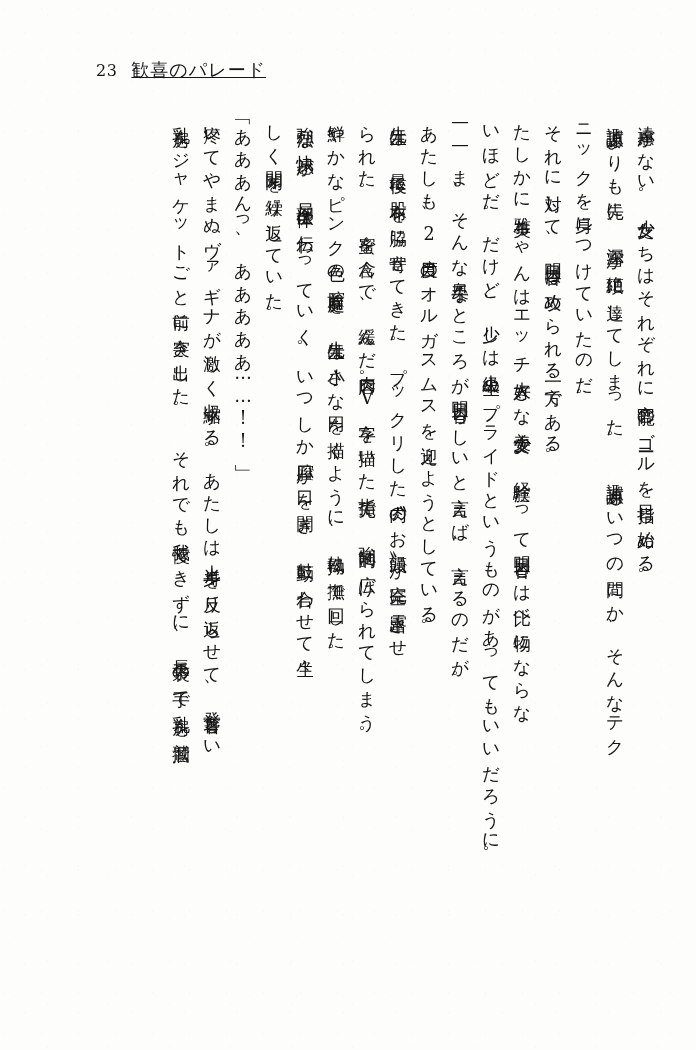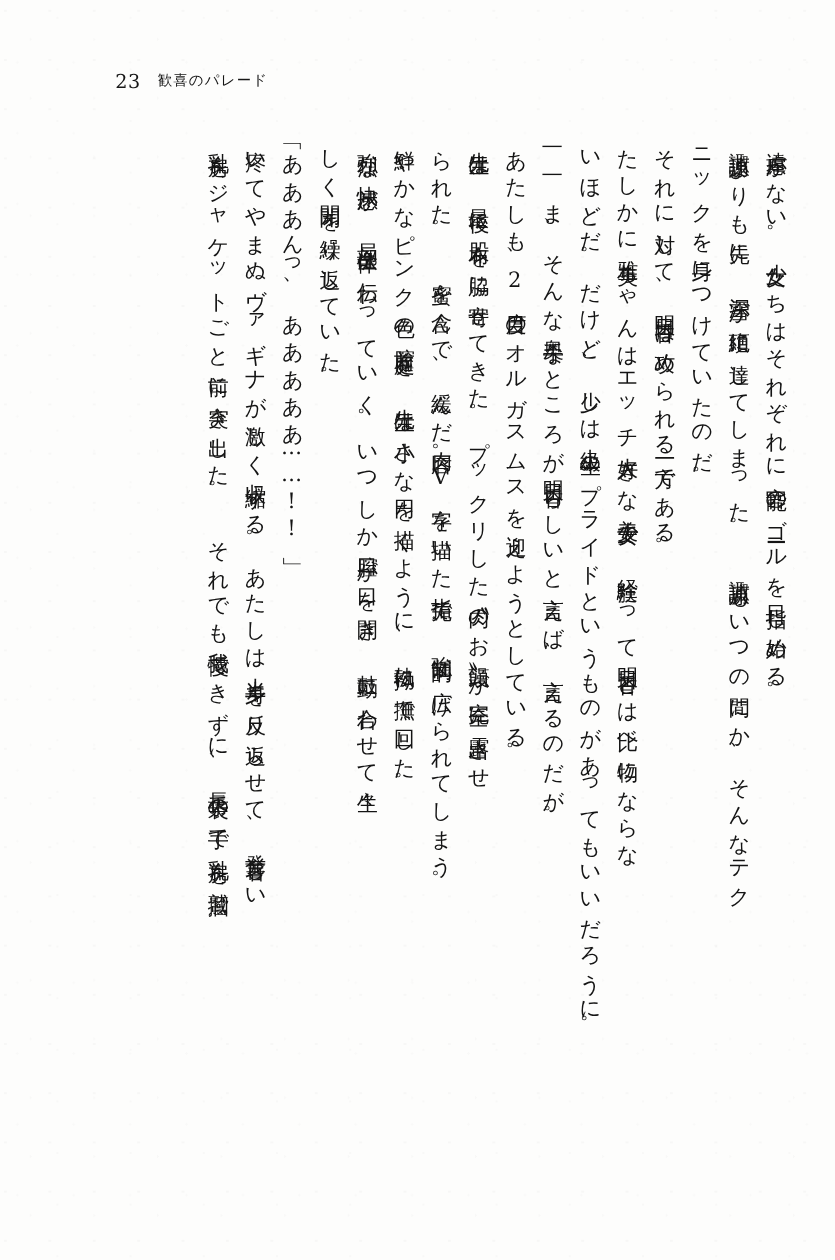--- a/index.html
+++ b/index.html
@@ -41,22 +41,23 @@
     gap: 14px;
     font-size: 15.5px;
     letter-spacing: 0.5px;
     color: #161616;
   }
   .header .pageno {
     font-family: "DejaVu Serif", "Liberation Serif", serif;
     font-size: 16px;
   }
   .header .runtitle {
-    font-size: 12px;
+    font-size: 18px;
     letter-spacing: 1px;
+    text-decoration: underline;
   }
 
   .body-area {
     position: absolute;
     top: 112px;
     left: 44px;
     right: 42px;
     height: 890px;
     display: flex;
     flex-direction: row-reverse;

